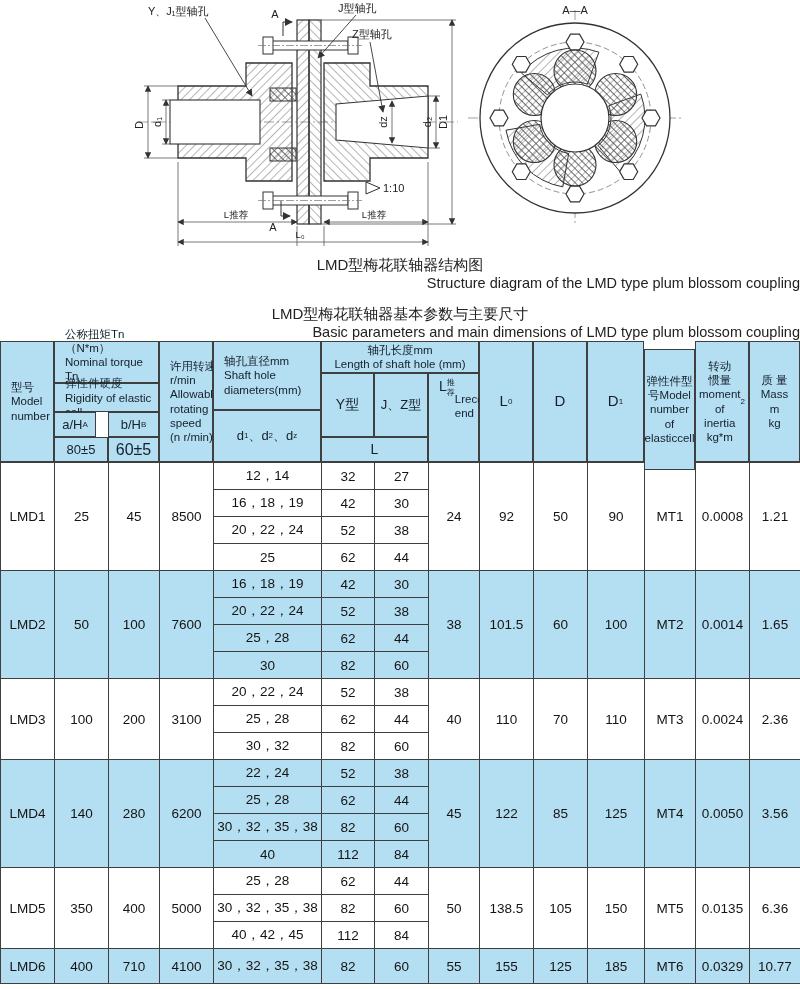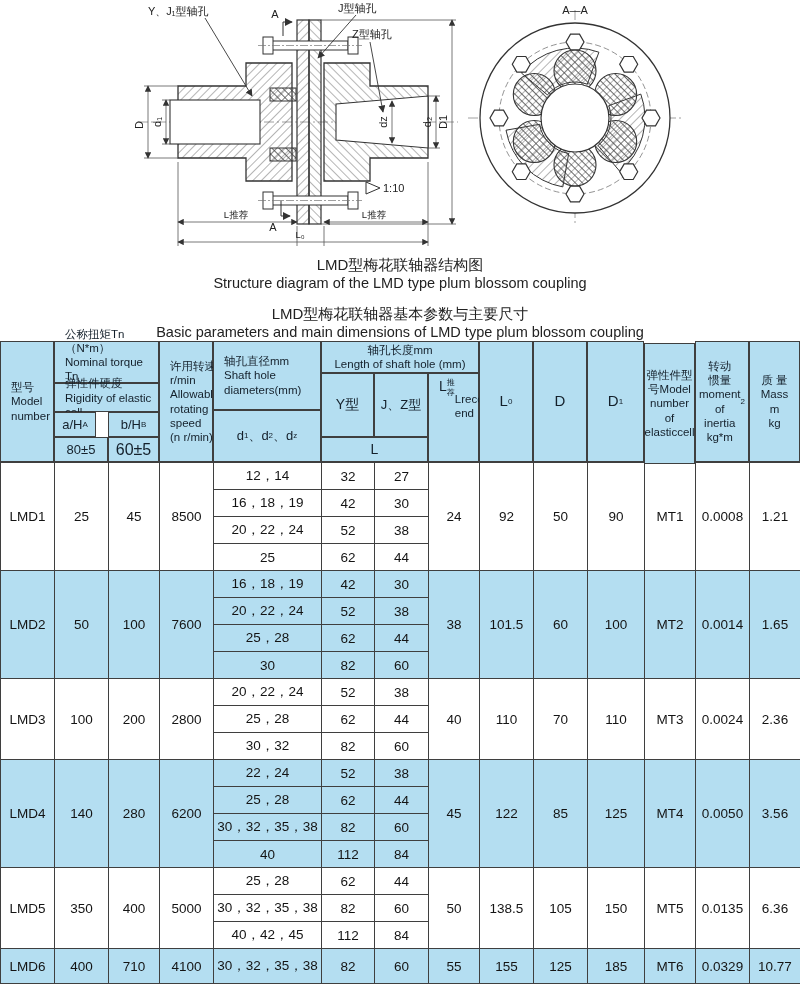--- a/index.html
+++ b/index.html
@@ -1,21 +1,21 @@
 <!DOCTYPE html>
 <html><head>
 <meta charset="utf-8">
 <style>
   html,body{margin:0;padding:0;background:#fff;}
   .page{position:relative;width:800px;height:989px;background:#fff;overflow:hidden;
         font-family:"Liberation Sans","DejaVu Sans",sans-serif;color:#1a1a1a;}
   
   .captions{width:800px;text-align:center;}
   .cap{line-height:19px;font-size:15px;color:#222;}
-  .cap.en{font-size:14.5px;}
+  .cap.en{font-size:14.5px;text-align:right;}
   .cap.gap{margin-top:11px;}
   
   .tableWrap{position:absolute;left:0;top:341px;width:800px;}
   .thead{position:relative;width:800px;height:121px;}
   .hcell{position:absolute;box-sizing:border-box;border:1px solid #3f3f3f;background:#b4def1;
          display:flex;align-items:center;justify-content:center;text-align:center;
          font-size:11.5px;line-height:1.22;white-space:pre-line;color:#14202b;}
   .hcell.al{justify-content:flex-start;text-align:left;padding-left:10px;}
   .hcell.big{font-size:15px;}
   .hcell sub{font-size:8px;}
@@ -234,21 +234,21 @@
 Length of shaft hole (mm)</div>
       <div class="hcell" style="left:321px;top:32px;width:53px;height:64px;font-size:14px;">Y型</div>
       <div class="hcell" style="left:374px;top:32px;width:54px;height:64px;font-size:13px;">J、Z型</div>
       <div class="hcell" style="left:321px;top:96px;width:107px;height:25px;font-size:14px;">L</div>
       <div class="hcell al hc-lrec" style="left:428px;top:32px;width:51px;height:89px;align-items:flex-start;padding-top:4px;"><span>L</span><sub>推荐</sub><span>
 Lrecomm
 end</span></div>
       <div class="hcell big" style="left:479px;top:0;width:54px;height:121px;"><span>L</span><sub>0</sub></div>
       <div class="hcell big" style="left:533px;top:0;width:54px;height:121px;">D</div>
       <div class="hcell big" style="left:587px;top:0;width:57px;height:121px;"><span>D</span><sub>1</sub></div>
-      <div class="hcell" style="left:644px;top:2px;width:51px;height:121px;">弹性件型
+      <div class="hcell" style="left:644px;top:8px;width:51px;height:121px;">弹性件型
 号Model
 number
 of
 elasticcell</div>
       <div class="hcell" style="left:695px;top:0;width:54px;height:121px;"><span>转动
 惯量
 moment
 of
 inertia
 kg*m</span><sup>2</sup></div>
@@ -334,21 +334,21 @@
           </tr>
           <tr class="shade">
             <td class="c-d">30</td>
             <td>82</td>
             <td>60</td>
           </tr>
           <tr>
             <td rowspan="3">LMD3</td>
             <td rowspan="3">100</td>
             <td rowspan="3">200</td>
-            <td rowspan="3">2800</td>
+            <td rowspan="3">3100</td>
             <td class="c-d">20，22，24</td>
             <td>52</td>
             <td>38</td>
             <td rowspan="3">40</td>
             <td rowspan="3">110</td>
             <td rowspan="3">70</td>
             <td rowspan="3">110</td>
             <td rowspan="3">MT3</td>
             <td rowspan="3">0.0024</td>
             <td rowspan="3">2.36</td>

